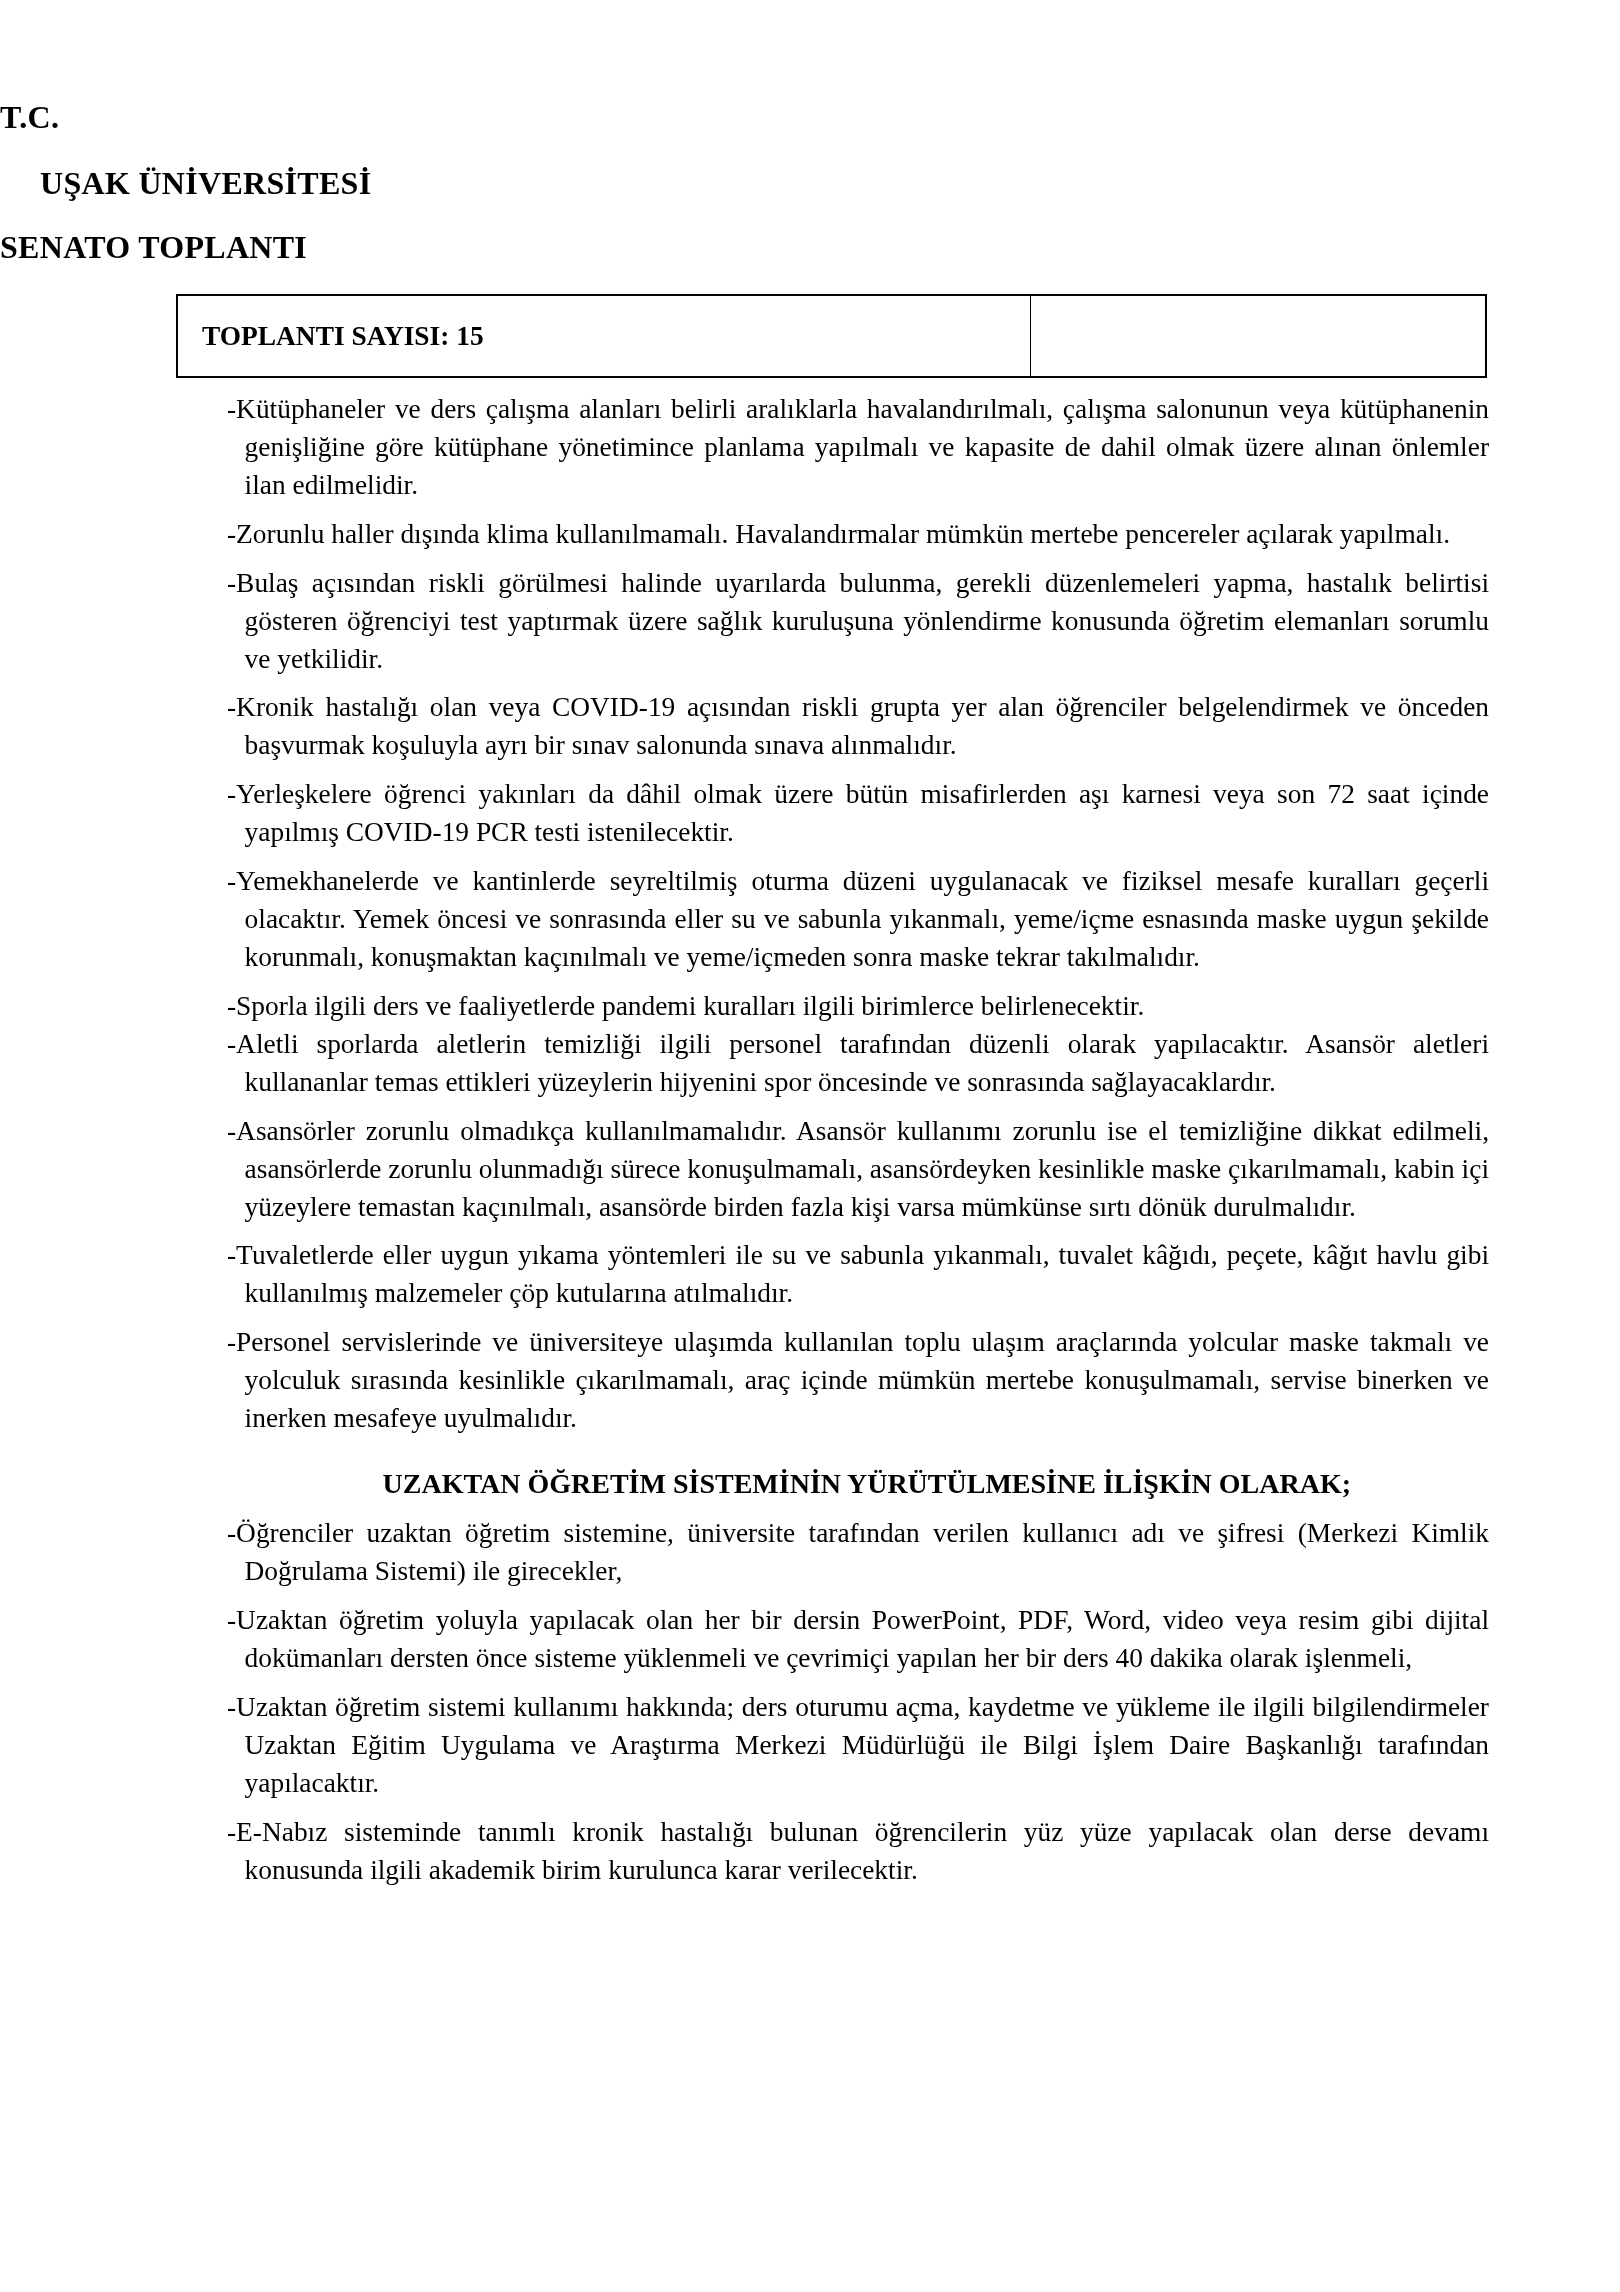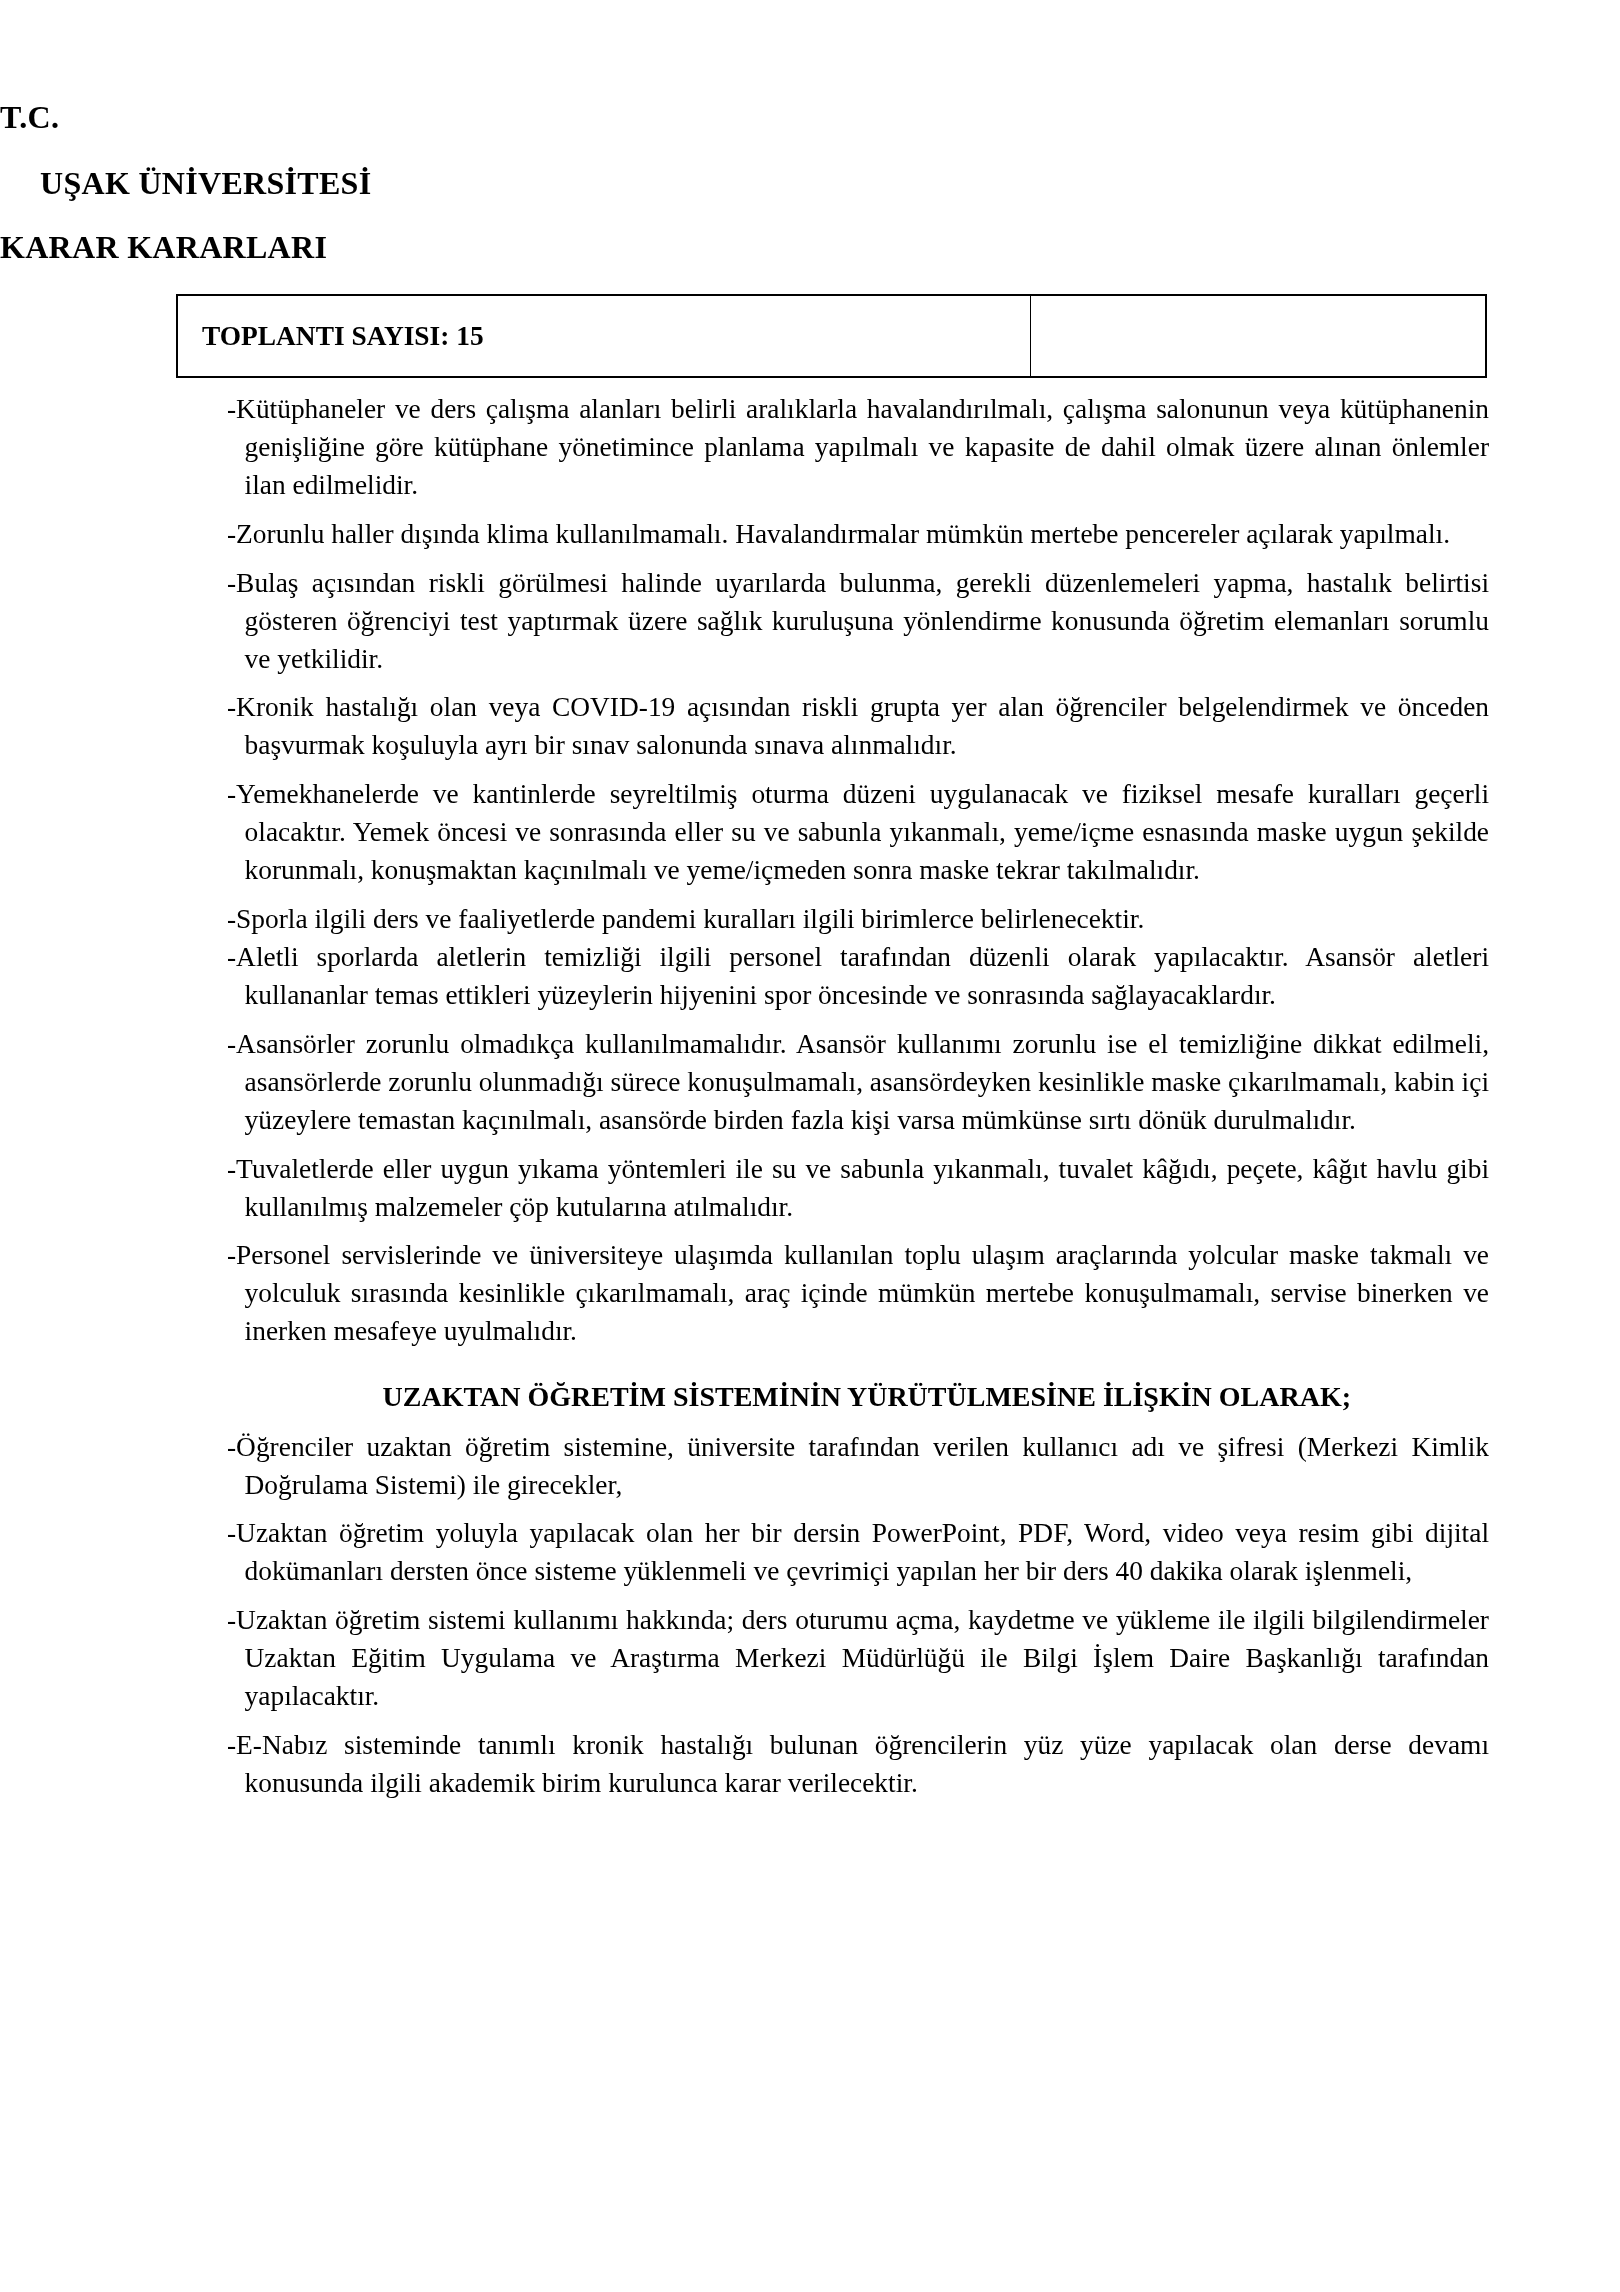--- a/index.html
+++ b/index.html
@@ -39,31 +39,32 @@
     .section-heading {
       text-align: center; font-weight: bold; font-size: 28px;
       margin: 27.4px 0 11.8px 0; padding-left: 17.6px;
     }
   </style>
 </head>
 <body>
 
 <div id="t1" class="title">T.C.</div>
 <div id="t2" class="title">UŞAK ÜNİVERSİTESİ</div>
-<div id="t3" class="title">KARAR KARARLARI</div>
+<div id="t3" class="title">SENATO TOPLANTI</div>
 
 <div class="meta-box">
   <div class="meta-left">TOPLANTI SAYISI: 15</div>
 </div>
 
 <div class="content">
   <p class="para">-Kütüphaneler ve ders çalışma alanları belirli aralıklarla havalandırılmalı, çalışma salonunun veya kütüphanenin genişliğine göre kütüphane yönetimince planlama yapılmalı ve kapasite de dahil olmak üzere alınan önlemler ilan edilmelidir.</p>
   <p class="para">-Zorunlu haller dışında klima kullanılmamalı. Havalandırmalar mümkün mertebe pencereler açılarak yapılmalı.</p>
   <p class="para">-Bulaş açısından riskli görülmesi halinde uyarılarda bulunma, gerekli düzenlemeleri yapma, hastalık belirtisi gösteren öğrenciyi test yaptırmak üzere sağlık kuruluşuna yönlendirme konusunda öğretim elemanları sorumlu ve yetkilidir.</p>
   <p class="para">-Kronik hastalığı olan veya COVID-19 açısından riskli grupta yer alan öğrenciler belgelendirmek ve önceden başvurmak koşuluyla ayrı bir sınav salonunda sınava alınmalıdır.</p>
+  <p class="para">-Yerleşkelere öğrenci yakınları da dâhil olmak üzere bütün misafirlerden aşı karnesi veya son 72 saat içinde yapılmış COVID-19 PCR testi istenilecektir.</p>
   <p class="para">-Yemekhanelerde ve kantinlerde seyreltilmiş oturma düzeni uygulanacak ve fiziksel mesafe kuralları geçerli olacaktır. Yemek öncesi ve sonrasında eller su ve sabunla yıkanmalı, yeme/içme esnasında maske uygun şekilde korunmalı, konuşmaktan kaçınılmalı ve yeme/içmeden sonra maske tekrar takılmalıdır.</p>
   <p class="para tight">-Sporla ilgili ders ve faaliyetlerde pandemi kuralları ilgili birimlerce belirlenecektir.</p>
   <p class="para">-Aletli sporlarda aletlerin temizliği ilgili personel tarafından düzenli olarak yapılacaktır. Asansör aletleri kullananlar temas ettikleri yüzeylerin hijyenini spor öncesinde ve sonrasında sağlayacaklardır.</p>
   <p class="para">-Asansörler zorunlu olmadıkça kullanılmamalıdır. Asansör kullanımı zorunlu ise el temizliğine dikkat edilmeli,  asansörlerde zorunlu olunmadığı sürece konuşulmamalı, asansördeyken kesinlikle maske çıkarılmamalı, kabin içi yüzeylere temastan kaçınılmalı, asansörde birden fazla kişi varsa mümkünse sırtı dönük durulmalıdır.</p>
   <p class="para">-Tuvaletlerde eller uygun yıkama yöntemleri ile su ve sabunla yıkanmalı, tuvalet kâğıdı, peçete, kâğıt havlu gibi kullanılmış malzemeler çöp kutularına atılmalıdır.</p>
   <p class="para">-Personel servislerinde ve üniversiteye ulaşımda kullanılan toplu ulaşım araçlarında yolcular maske takmalı ve yolculuk sırasında kesinlikle çıkarılmamalı, araç içinde mümkün mertebe konuşulmamalı, servise binerken ve inerken mesafeye uyulmalıdır.</p>
 
   <div class="section-heading">UZAKTAN ÖĞRETİM SİSTEMİNİN YÜRÜTÜLMESİNE İLİŞKİN OLARAK;</div>
 
   <p class="para">-Öğrenciler uzaktan öğretim sistemine, üniversite tarafından verilen kullanıcı adı ve şifresi (Merkezi Kimlik Doğrulama Sistemi) ile girecekler,</p>

